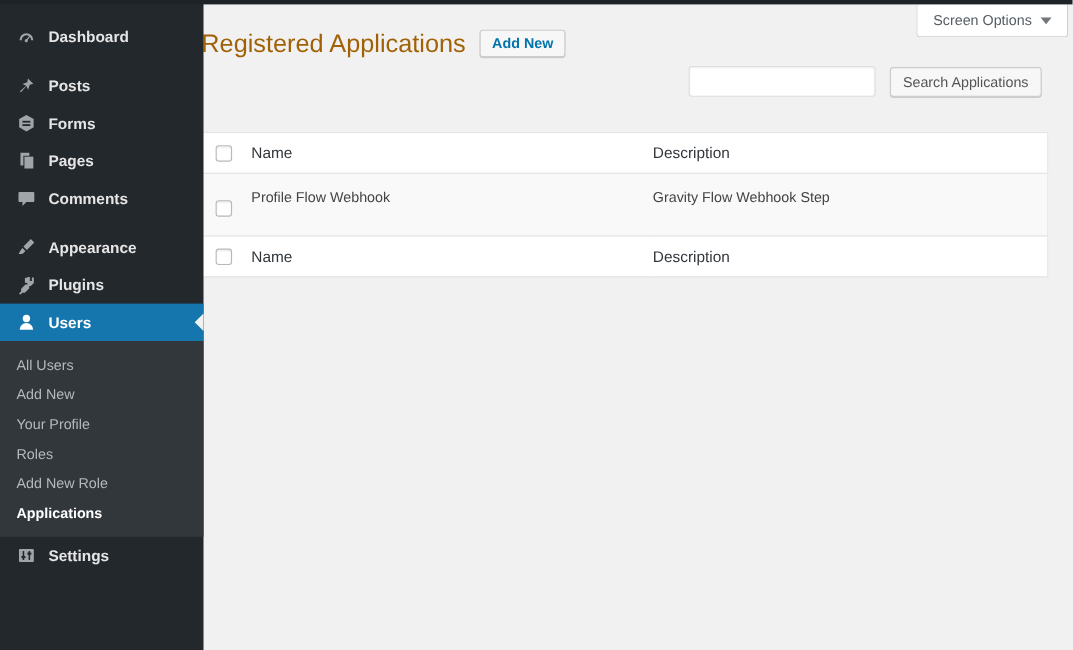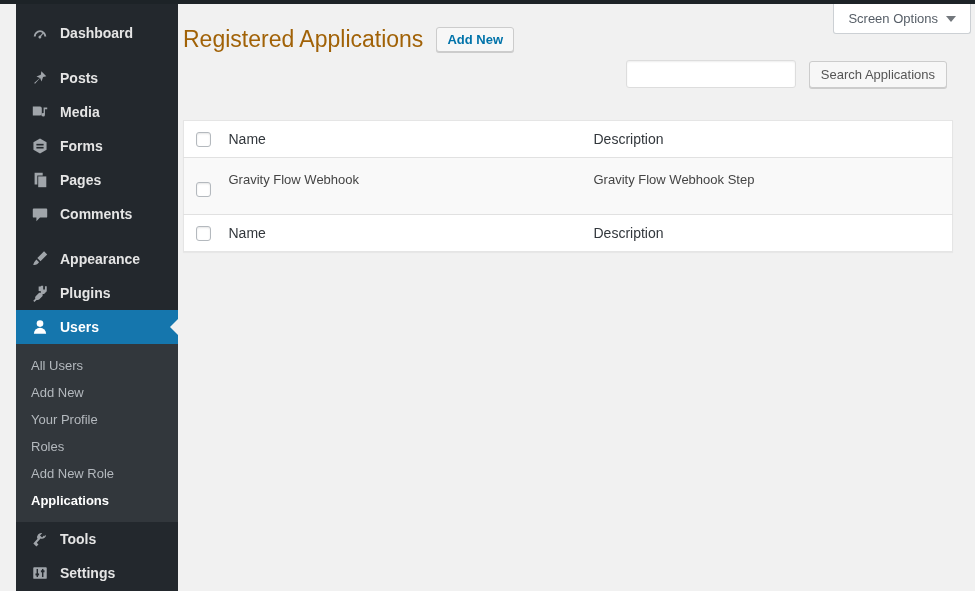--- a/index.html
+++ b/index.html
@@ -6,21 +6,21 @@
   body{
     width:975px;height:591px;overflow:hidden;position:relative;
     background:#f1f1f1;
     font-family:"Liberation Sans","DejaVu Sans",sans-serif;
     -webkit-font-smoothing:antialiased;
   }
   
   .adminbar{position:absolute;top:0;left:0;width:975px;height:4px;background:#1d2327;z-index:5;}
 
   
-  .sidebar{position:absolute;left:16px;top:0;width:162px;height:591px;background:#23282d;z-index:4;}
+  .sidebar{position:absolute;left:0;top:0;width:185px;height:591px;background:#23282d;z-index:4;}
   .menu{padding-top:16px;}
   .menu-item{
     height:34px;display:flex;align-items:center;gap:10px;padding-left:14px;
     font-size:14px;font-weight:600;color:#e5e5e5;cursor:pointer;position:relative;
   }
   .menu-item .mi{width:20px;height:20px;display:inline-flex;align-items:center;justify-content:center;color:#a0a5aa;flex:0 0 20px;}
   .menu-item svg{width:18px;height:18px;fill:currentColor;}
   .menu-item.current{background:#1576ad;color:#fff;}
   .menu-item.current .mi{color:#fff;}
   .menu-item.current::after{
@@ -102,29 +102,20 @@
       <span class="mi">
           <svg viewBox="0 0 20 20">
             <path d="M11.5 2.5 17 8l-3.6 1-1.7 4.9-1.6-3.8-5.6 6.4-1-.9 6.3-5.7-3.7-1.6 4.8-1.8z"></path>
           </svg>
         </span>
       <span class="ml">Posts</span>
     </div>
     <div class="menu-item">
       <span class="mi">
           <svg viewBox="0 0 20 20">
-            <path d="M2 4h8a2 2 0 0 1 2 2v6a2 2 0 0 1-2 2H2z"></path>
-            <path d="M14 5h4v2h-2.5v6a2 2 0 1 1-1.5-1.9z"></path>
-          </svg>
-        </span>
-      <span class="ml">Media</span>
-    </div>
-    <div class="menu-item">
-      <span class="mi">
-          <svg viewBox="0 0 20 20">
             <path d="M10 1.6 17.3 5.8v8.4L10 18.4 2.7 14.2V5.8z"></path>
             <rect x="6" y="7.6" width="8" height="1.8" fill="#23282d"></rect>
             <rect x="6" y="11" width="8" height="1.8" fill="#23282d"></rect>
           </svg>
         </span>
       <span class="ml">Forms</span>
     </div>
     <div class="menu-item">
       <span class="mi">
           <svg viewBox="0 0 20 20">
@@ -168,28 +159,20 @@
         </span>
       <span class="ml">Users</span>
     </div>
     <div class="submenu">
       <div class="submenu-item">All Users</div>
       <div class="submenu-item">Add New</div>
       <div class="submenu-item">Your Profile</div>
       <div class="submenu-item">Roles</div>
       <div class="submenu-item">Add New Role</div>
       <div class="submenu-item current">Applications</div>
-    </div>
-    <div class="menu-item">
-      <span class="mi">
-          <svg viewBox="0 0 20 20">
-            <path d="M16.7 5.2a4.6 4.6 0 0 1-6.1 4.3l-4.2 4.8 1.9 1.7-2.3 2.2L2.6 15l4.6-5.2a4.6 4.6 0 0 1 5.2-6.3L10 6l2.3 2.3 2.4-2.4c.1.4 0 .8 0 1.3z"></path>
-          </svg>
-        </span>
-      <span class="ml">Tools</span>
     </div>
     <div class="menu-item">
       <span class="mi">
           <svg viewBox="0 0 20 20">
             <rect x="2.5" y="3.5" width="15" height="13" rx="1"></rect>
             <rect x="6.2" y="5.5" width="1.6" height="9" fill="#23282d"></rect>
             <rect x="5" y="10.5" width="4" height="2.2" fill="#23282d"></rect>
             <rect x="12.2" y="5.5" width="1.6" height="9" fill="#23282d"></rect>
             <rect x="11" y="7" width="4" height="2.2" fill="#23282d"></rect>
           </svg>
@@ -225,21 +208,21 @@
       <thead>
         <tr>
           <th class="check-col"><input type="checkbox" style=""></th>
           <th>Name</th>
           <th>Description</th>
         </tr>
       </thead>
       <tbody>
         <tr>
           <td class="check-col"><input type="checkbox" style=""></td>
-          <td>Gravity Flow Webhook</td>
+          <td>Profile Flow Webhook</td>
           <td>Gravity Flow Webhook Step</td>
         </tr>
       </tbody>
       <tfoot>
         <tr>
           <th class="check-col"><input type="checkbox" style=""></th>
           <th>Name</th>
           <th>Description</th>
         </tr>
       </tfoot>

